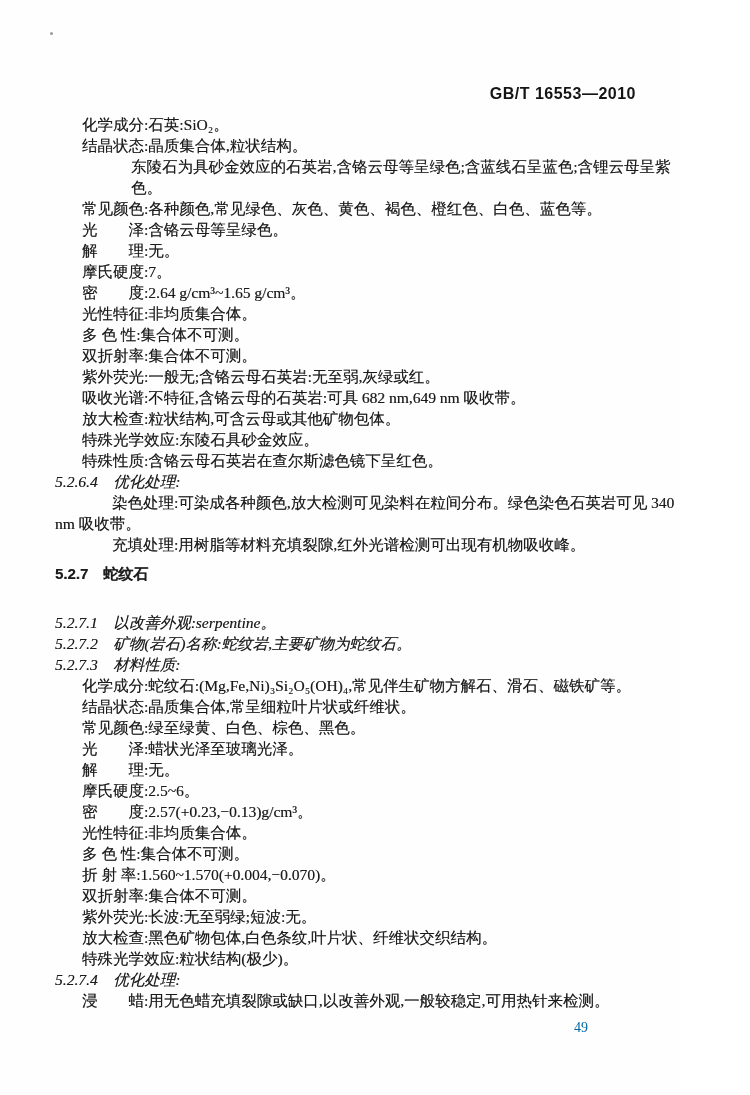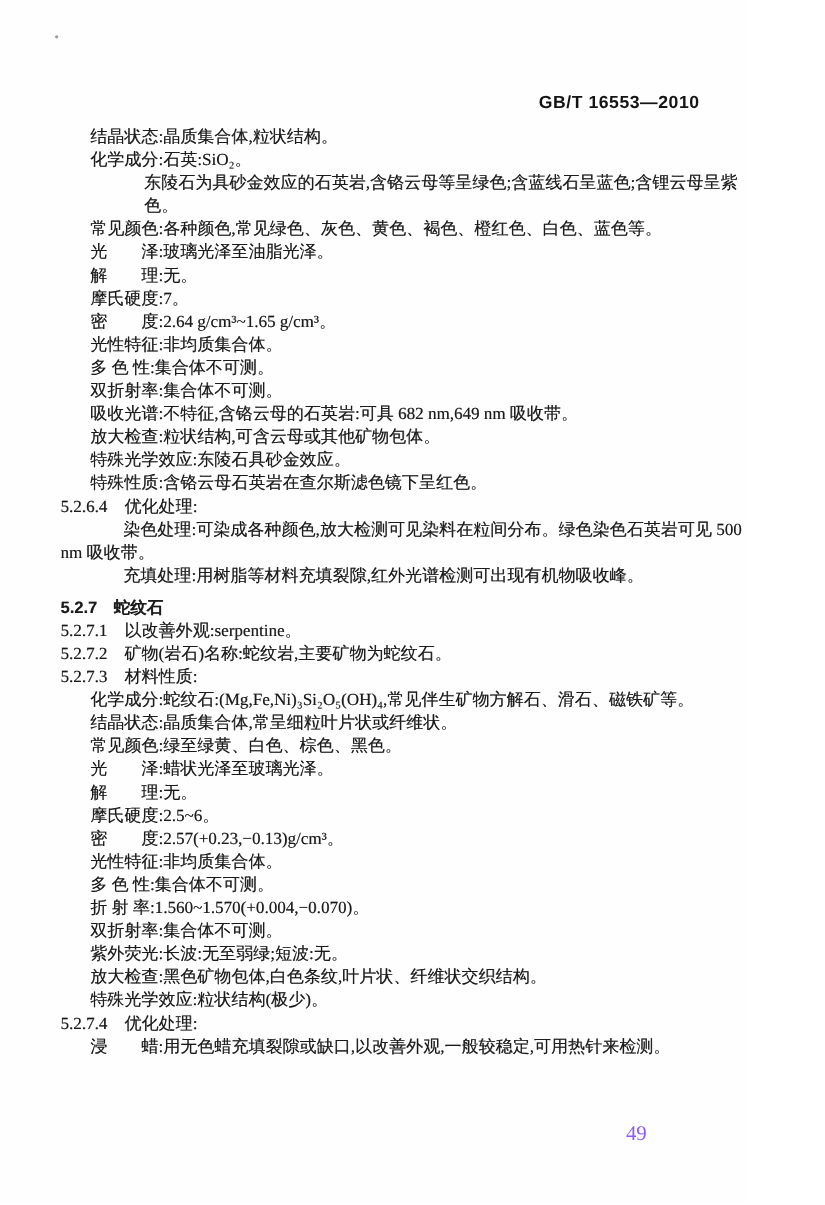--- a/index.html
+++ b/index.html
@@ -32,70 +32,71 @@
     top: 114px;
     width: 636px;
     font-size: 15.5px;
     line-height: 21px;
     text-shadow: 0.3px 0 0 rgba(20,20,20,0.55);
   }
   .line { white-space: normal; }
   .line.property { padding-left: 27px; }
   .line.continuation { padding-left: 76px; }
   .line.para { text-indent: 57px; }
-  .line.clause { padding-left: 0; }
+  .line.clause { padding-left: 0; font-style: italic; }
   .line.section {
     padding-left: 0;
     font-weight: bold;
     margin-top: 8px;
-    margin-bottom: 0;
+    margin-bottom: 28px;
     font-family: "Liberation Sans", sans-serif;
     font-size: 15px;
   }
   .page-num {
     position: absolute;
     top: 1020px;
     right: 92px;
-    font-size: 19px;
-    color: #8b5cf6;
+    font-size: 14px;
+    color: #0369a1;
   }
   .speck {
     position: absolute;
     left: 50px;
     top: 32px;
     width: 3px;
     height: 3px;
     background: #9a9a9a;
     border-radius: 50%;
   }
 </style>
 </head>
 <body>
 
 <div class="page">
   <div class="speck"></div>
   <div class="doc-header">GB/T 16553—2010</div>
   <div class="content">
+      <div class="line property">化学成分:石英:SiO₂。</div>
       <div class="line property">结晶状态:晶质集合体,粒状结构。</div>
-      <div class="line property">化学成分:石英:SiO₂。</div>
       <div class="line continuation">东陵石为具砂金效应的石英岩,含铬云母等呈绿色;含蓝线石呈蓝色;含锂云母呈紫色。</div>
       <div class="line property">常见颜色:各种颜色,常见绿色、灰色、黄色、褐色、橙红色、白色、蓝色等。</div>
-      <div class="line property">光　　泽:玻璃光泽至油脂光泽。</div>
+      <div class="line property">光　　泽:含铬云母等呈绿色。</div>
       <div class="line property">解　　理:无。</div>
       <div class="line property">摩氏硬度:7。</div>
       <div class="line property">密　　度:2.64 g/cm³~1.65 g/cm³。</div>
       <div class="line property">光性特征:非均质集合体。</div>
       <div class="line property">多 色 性:集合体不可测。</div>
       <div class="line property">双折射率:集合体不可测。</div>
+      <div class="line property">紫外荧光:一般无;含铬云母石英岩:无至弱,灰绿或红。</div>
       <div class="line property">吸收光谱:不特征,含铬云母的石英岩:可具 682 nm,649 nm 吸收带。</div>
       <div class="line property">放大检查:粒状结构,可含云母或其他矿物包体。</div>
       <div class="line property">特殊光学效应:东陵石具砂金效应。</div>
       <div class="line property">特殊性质:含铬云母石英岩在查尔斯滤色镜下呈红色。</div>
       <div class="line clause">5.2.6.4　优化处理:</div>
-      <div class="line para">染色处理:可染成各种颜色,放大检测可见染料在粒间分布。绿色染色石英岩可见 500 nm 吸收带。</div>
+      <div class="line para">染色处理:可染成各种颜色,放大检测可见染料在粒间分布。绿色染色石英岩可见 340 nm 吸收带。</div>
       <div class="line para">充填处理:用树脂等材料充填裂隙,红外光谱检测可出现有机物吸收峰。</div>
       <div class="line section">5.2.7　蛇纹石</div>
       <div class="line clause">5.2.7.1　以改善外观:serpentine。</div>
       <div class="line clause">5.2.7.2　矿物(岩石)名称:蛇纹岩,主要矿物为蛇纹石。</div>
       <div class="line clause">5.2.7.3　材料性质:</div>
       <div class="line property">化学成分:蛇纹石:(Mg,Fe,Ni)₃Si₂O₅(OH)₄,常见伴生矿物方解石、滑石、磁铁矿等。</div>
       <div class="line property">结晶状态:晶质集合体,常呈细粒叶片状或纤维状。</div>
       <div class="line property">常见颜色:绿至绿黄、白色、棕色、黑色。</div>
       <div class="line property">光　　泽:蜡状光泽至玻璃光泽。</div>
       <div class="line property">解　　理:无。</div>

